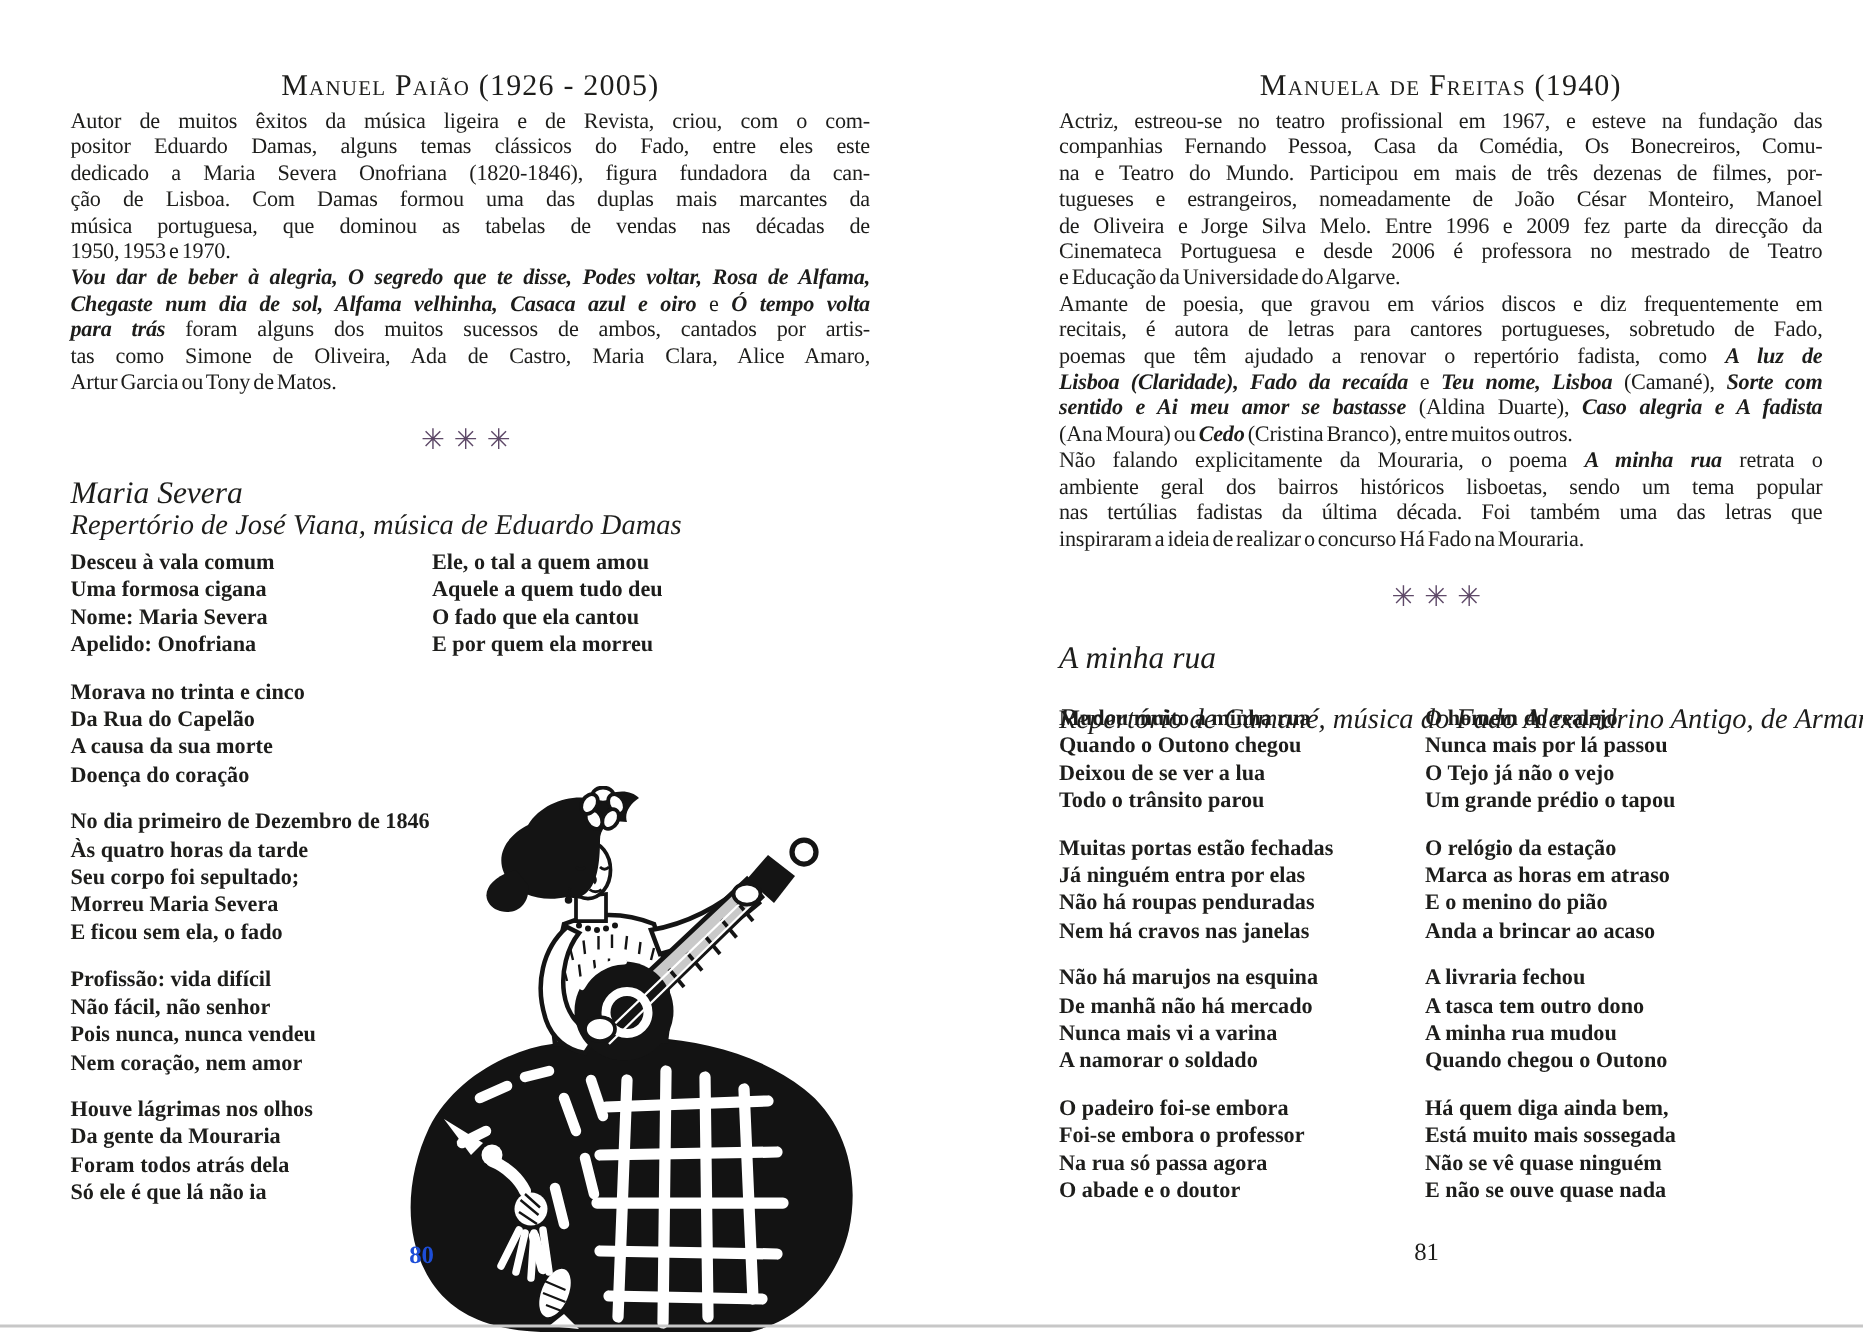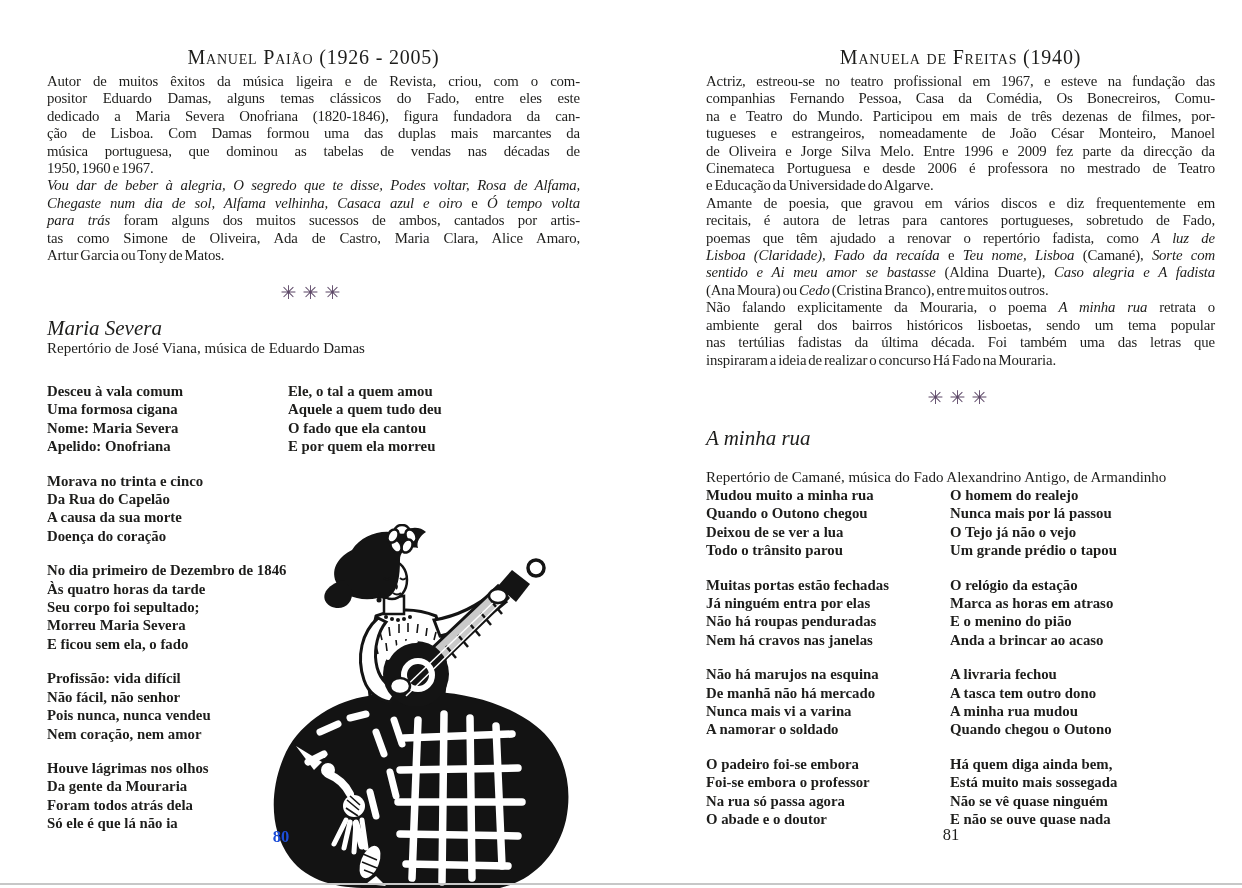--- a/index.html
+++ b/index.html
@@ -10,33 +10,33 @@
   .page{position:absolute;top:0;height:652px;}
   .page-left{left:47px;width:533px;}
   .page-right{left:706px;width:509px;}
   .ptitle{position:absolute;top:46px;left:0;right:0;text-align:center;
           font-variant:small-caps;font-size:20px;letter-spacing:0.8px;}
   .paras{position:absolute;top:73px;left:0;right:0;
          font-size:14.8px;line-height:17.4px;
          letter-spacing:-0.15px;word-spacing:-1.5px;}
   .pline{text-align:justify;text-align-last:justify;}
   .pline.last{text-align-last:left;}
-  .s-bi{font-weight:normal;font-style:italic;}
+  .s-bi{font-weight:bold;font-style:italic;}
   .sep{position:absolute;left:0;right:0;text-align:center;color:var(--accent);
        font-size:19px;letter-spacing:6px;}
   .sep-left{top:281px;}
   .sep-right{top:386px;}
   .poemtitle{position:absolute;left:0;font-weight:normal;font-style:italic;font-size:21px;text-align:right;}
   .pt-left{top:316px;}
   .pt-right{top:426px;}
-  .credit{position:absolute;left:0;font-size:15px;white-space:nowrap;}
+  .credit{position:absolute;left:0;font-size:19px;white-space:nowrap;font-style:italic;}
   .cr-left{top:340px;}
   .cr-right{top:448px;margin-top:21px;}
   .poemcol{position:absolute;font-weight:bold;font-size:14.8px;line-height:18.4px;}
-  .poemcol .stanza{margin-bottom:13px;margin-top:16px;}
+  .poemcol .stanza{margin-bottom:13px;}
   .poemcol .vline{white-space:nowrap;}
   .pc-l1{top:366px;left:0;}
   .pc-l2{top:366px;left:241px;}
   .pc-r1{top:470px;left:0;}
   .pc-r2{top:470px;left:244px;}
   .folio{position:absolute;width:34px;text-align:center;font-size:16.5px;}
   .folio-left{left:264px;top:827px;color:#1d4ed8;z-index:5;font-weight:bold;}
   .folio-right{left:934px;top:825px;color:var(--ink);}
   .illustration{position:absolute;left:250px;top:524px;width:332px;height:364px;z-index:2;}
   .bottom-rule{position:absolute;left:0;top:883px;width:1242px;height:2px;
@@ -48,21 +48,21 @@
 <div class="canvas">
 
   <div class="page page-left">
     <div class="ptitle">Manuel Paião (1926 - 2005)</div>
     <div class="paras">
         <div class="pline"><span>Autor de muitos êxitos da música ligeira e de Revista, criou, com o com-</span></div>
         <div class="pline"><span>positor Eduardo Damas, alguns temas clássicos do Fado, entre eles este</span></div>
         <div class="pline"><span>dedicado a Maria Severa Onofriana (1820-1846), figura fundadora da can-</span></div>
         <div class="pline"><span>ção de Lisboa. Com Damas formou uma das duplas mais marcantes da</span></div>
         <div class="pline"><span>música portuguesa, que dominou as tabelas de vendas nas décadas de</span></div>
-        <div class="pline last"><span>1950, 1960 e 1967.</span></div>
+        <div class="pline last"><span>1950, 1953 e 1970.</span></div>
         <div class="pline"><span class="s-bi">Vou dar de beber à alegria, O segredo que te disse, Podes voltar, Rosa de Alfama,</span></div>
         <div class="pline"><span class="s-bi">Chegaste num dia de sol, Alfama velhinha, Casaca azul e oiro</span><span> e </span><span class="s-bi">Ó tempo volta</span></div>
         <div class="pline"><span class="s-bi">para trás</span><span> foram alguns dos muitos sucessos de ambos, cantados por artis-</span></div>
         <div class="pline"><span>tas como Simone de Oliveira, Ada de Castro, Maria Clara, Alice Amaro,</span></div>
         <div class="pline last"><span>Artur Garcia ou Tony de Matos.</span></div>
       </div>
     <div class="sep sep-left">✳✳✳</div>
     <div class="poemtitle pt-left">Maria Severa</div>
     <div class="credit cr-left">Repertório de José Viana, música de Eduardo Damas</div>
     <div class="poemcol pc-l1">

